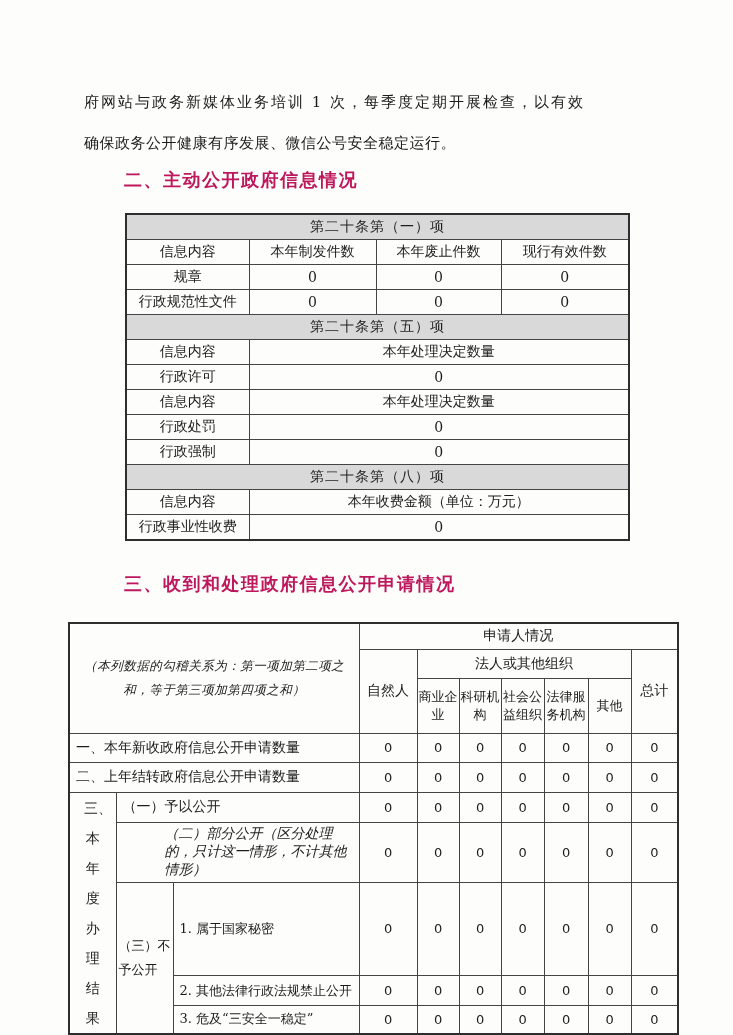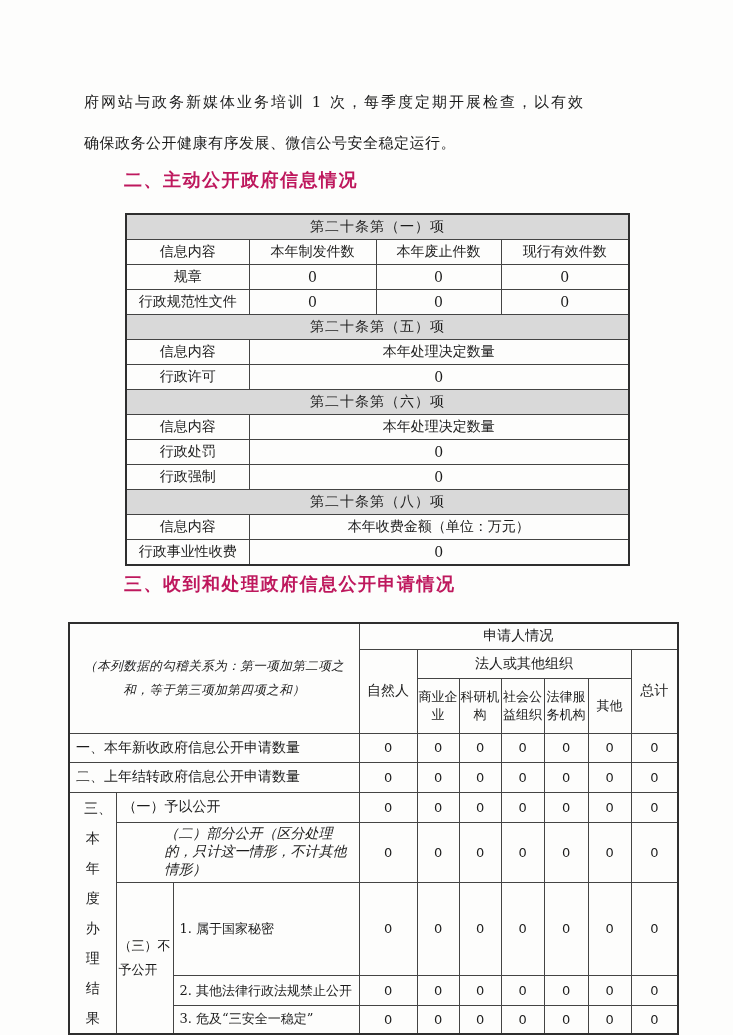--- a/index.html
+++ b/index.html
@@ -92,23 +92,20 @@
       <tr class="band">
         <td colspan="4">第二十条第（五）项</td>
       </tr>
       <tr>
         <td class="c">信息内容</td>
         <td class="c" colspan="3">本年处理决定数量</td>
       </tr>
       <tr>
         <td class="c">行政许可</td>
         <td class="c" colspan="3">0</td>
-      </tr>
-      <tr class="band">
-        <td colspan="4">第二十条第（六）项</td>
       </tr>
       <tr>
         <td class="c">信息内容</td>
         <td class="c" colspan="3">本年处理决定数量</td>
       </tr>
       <tr>
         <td class="c">行政处罚</td>
         <td class="c" colspan="3">0</td>
       </tr>
       <tr>

